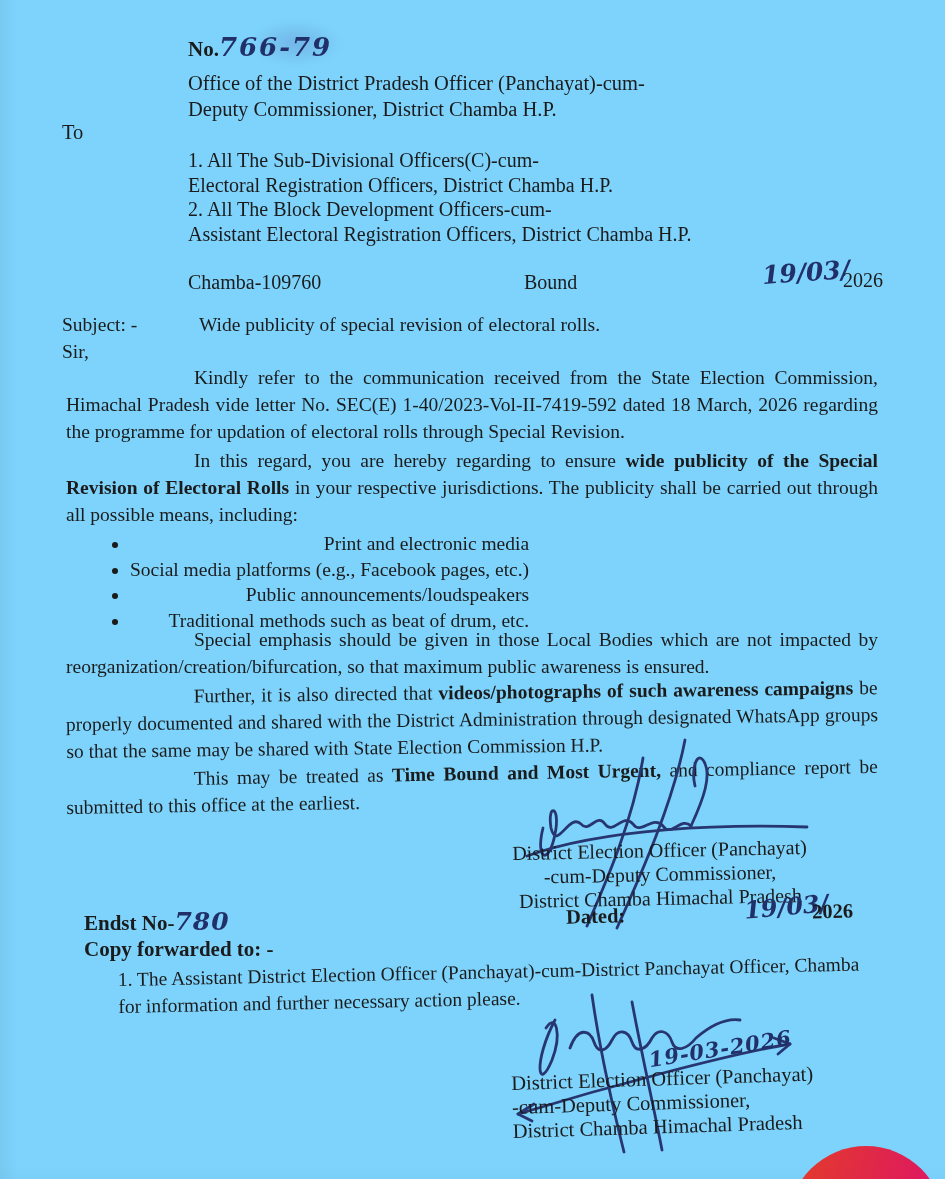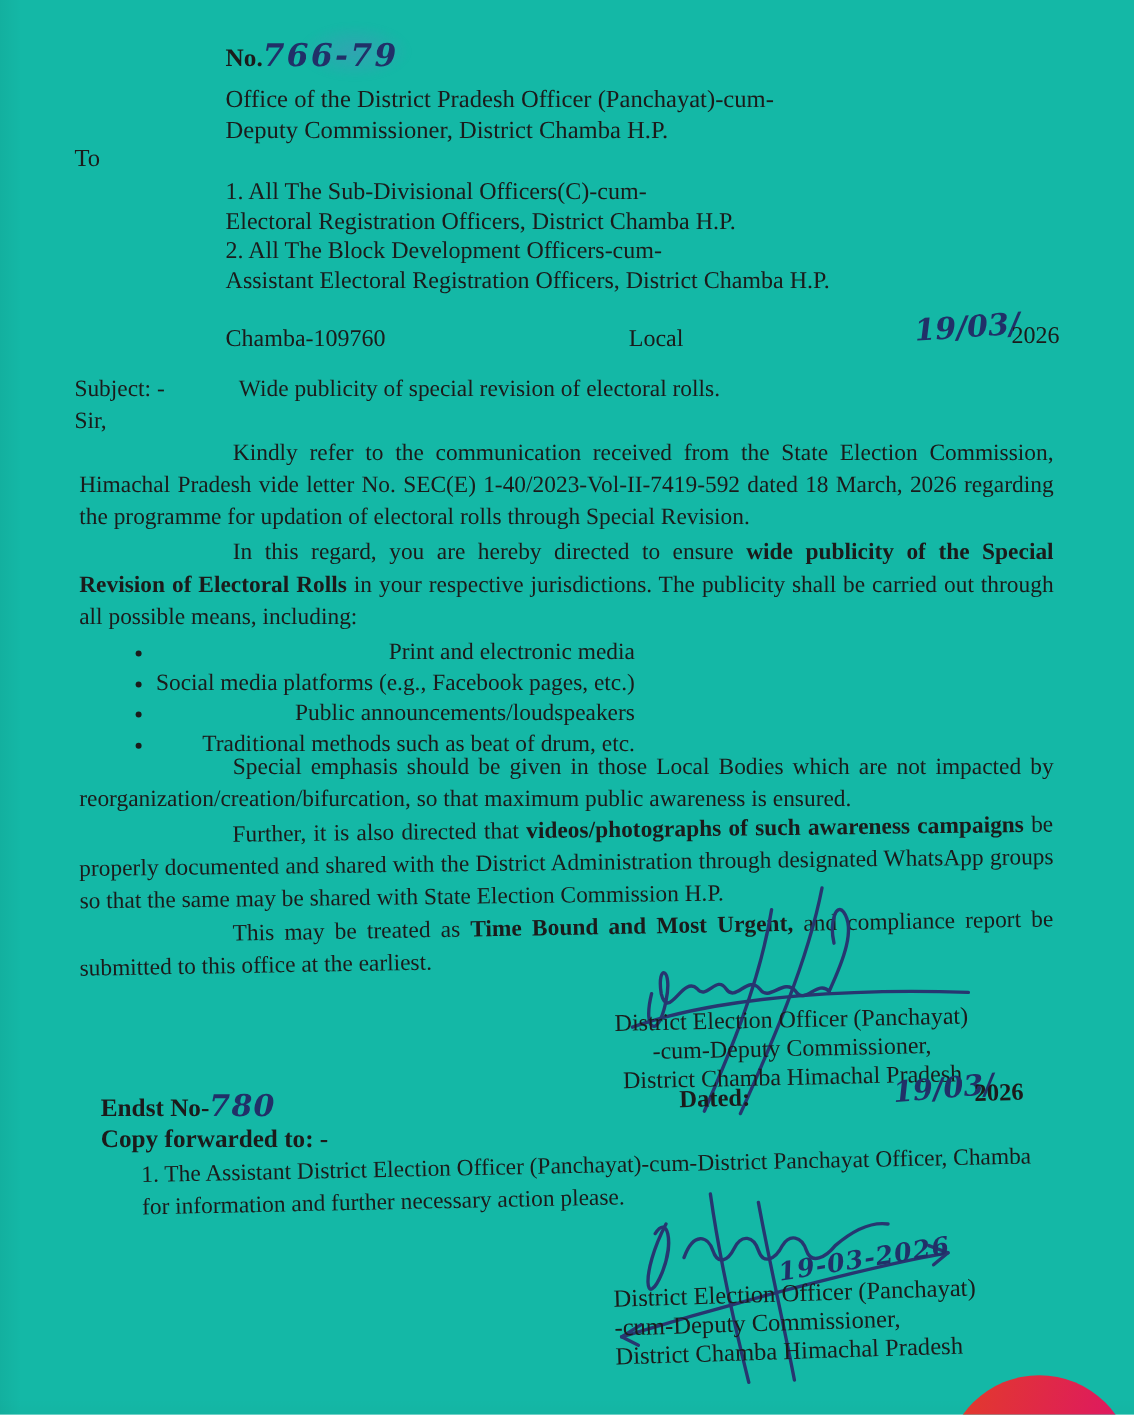--- a/index.html
+++ b/index.html
@@ -1,16 +1,16 @@
 <!DOCTYPE html>
 <html><head>
 <meta charset="utf-8">
 <style>
   html,body{margin:0;padding:0;background:#ffffff;}
-  .page{position:relative;width:945px;height:1179px;background:#14b8a6;overflow:hidden;
+  .page{position:relative;width:945px;height:1179px;background:#7dd3fc;overflow:hidden;
         font-family:"Liberation Serif",serif;color:#1b1b1b;}
   .page::before{content:"";position:absolute;inset:0;pointer-events:none;
         background:linear-gradient(90deg,rgba(0,0,0,.045),rgba(0,0,0,0) 18px),
                    linear-gradient(0deg,rgba(0,0,0,.02),rgba(0,0,0,0) 14px);}
   .abs{position:absolute;}
   .typed{font-size:19.5px;line-height:27px;}
   .b{font-weight:bold;}
   .para{width:812px;text-align:justify;text-indent:128px;}
   .hand{font-family:"DejaVu Serif",serif;font-style:italic;font-weight:bold;color:#213068;}
   .addr div{line-height:24.5px;}
@@ -44,30 +44,30 @@
   <div class="abs typed" style="left:62px;top:119px;font-size:20.5px;">To</div>
 
   <div class="abs typed addr" style="left:188px;top:148px;font-size:20px;">
       <div>1. All The Sub-Divisional Officers(C)-cum-</div>
       <div>Electoral Registration Officers, District Chamba H.P.</div>
       <div>2. All The Block Development Officers-cum-</div>
       <div>Assistant Electoral Registration Officers, District Chamba H.P.</div>
     </div>
 
   <div class="abs typed" style="left:188px;top:269px;font-size:20px;">Chamba-109760</div>
-  <div class="abs typed" style="left:524px;top:269px;font-size:20px;">Local</div>
+  <div class="abs typed" style="left:524px;top:269px;font-size:20px;">Bound</div>
   <div class="abs hand" style="left:762px;top:258px;font-size:25px;transform:rotate(-4deg);">19/03/</div>
   <div class="abs typed" style="left:843px;top:267px;font-size:20px;">2026</div>
 
   <div class="abs typed" style="left:62px;top:311px;">Subject: -</div>
   <div class="abs typed" style="left:199px;top:311px;">Wide publicity of special revision of electoral rolls.</div>
   <div class="abs typed" style="left:62px;top:338px;">Sir,</div>
 
   <div class="abs typed para" style="left:66px;top:364px;"><span>Kindly refer to the communication received from the State Election Commission, Himachal Pradesh vide letter No. SEC(E) 1-40/2023-Vol-II-7419-592 dated 18 March, 2026 regarding the programme for updation of electoral rolls through Special Revision.</span></div>
-  <div class="abs typed para" style="left:66px;top:447px;"><span>In this regard, you are hereby directed to ensure </span><span class="b">wide publicity of the Special Revision of Electoral Rolls</span><span> in your respective jurisdictions. The publicity shall be carried out through all possible means, including:</span></div>
+  <div class="abs typed para" style="left:66px;top:447px;"><span>In this regard, you are hereby regarding to ensure </span><span class="b">wide publicity of the Special Revision of Electoral Rolls</span><span> in your respective jurisdictions. The publicity shall be carried out through all possible means, including:</span></div>
 
   <ul class="abs typed bullets" style="left:100px;top:531px;">
       <li>Print and electronic media</li>
       <li>Social media platforms (e.g., Facebook pages, etc.)</li>
       <li>Public announcements/loudspeakers</li>
       <li>Traditional methods such as beat of drum, etc.</li>
     </ul>
 
   <div class="abs typed para" style="left:66px;top:626px;"><span>Special emphasis should be given in those Local Bodies which are not impacted by reorganization/creation/bifurcation, so that maximum public awareness is ensured.</span></div>
   <div class="abs typed para" style="left:66px;top:679px;transform:rotate(-0.7deg);"><span>Further, it is also directed that </span><span class="b">videos/photographs of such awareness campaigns</span><span> be properly documented and shared with the District Administration through designated WhatsApp groups so that the same may be shared with State Election Commission H.P.</span></div>

